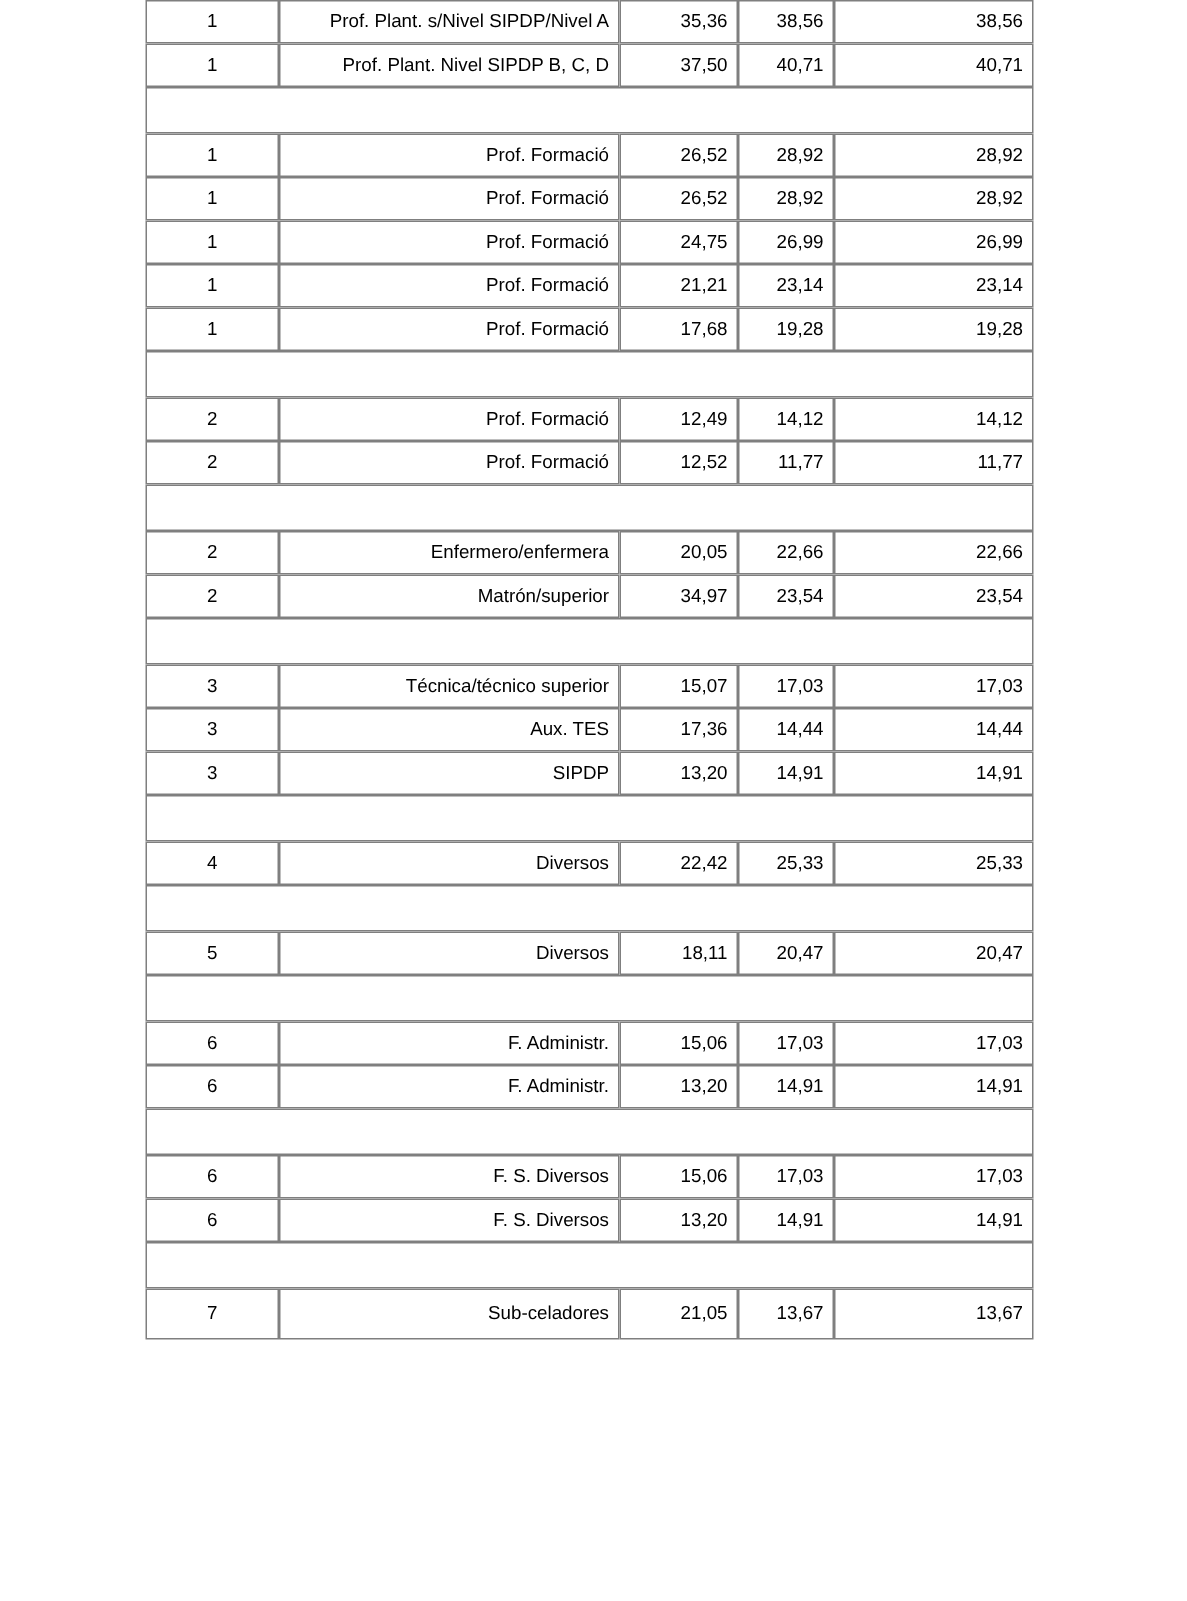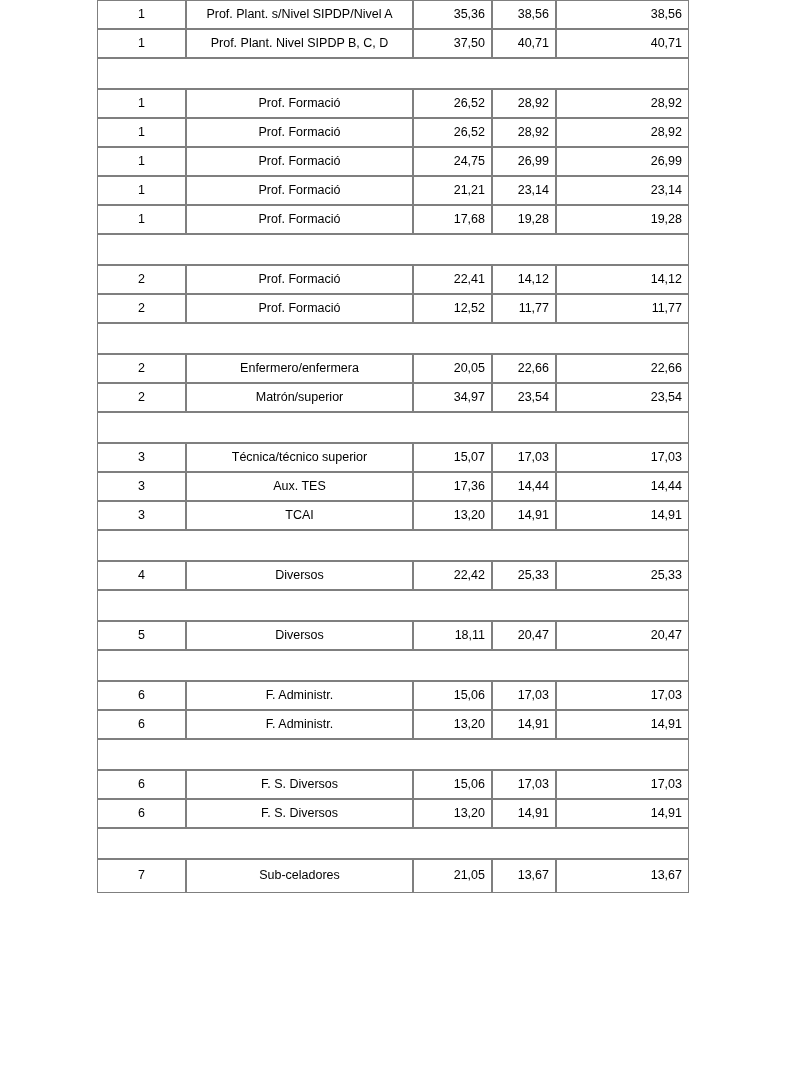--- a/index.html
+++ b/index.html
@@ -41,21 +41,21 @@
     white-space: nowrap;
   }
   
   col.c-group { width: 89px; }
   col.c-desc  { width: 227px; }
   col.c-v1    { width: 79px; }
   col.c-v2    { width: 64px; }
   col.c-v3    { width: 133px; }
 
   td.group { text-align: center; }
-  td.desc  { text-align: center; }
+  td.desc  { text-align: right; }
   td.num   { text-align: right; }
 
   
   tr.spacer td {
     height: 31px;
     border: 1px solid #7f7f7f;
     background: #ffffff;
   }
   tr.last-row td { height: 34px; }
 </style>
@@ -123,21 +123,21 @@
           <td class="num">17,68</td>
           <td class="num">19,28</td>
           <td class="num">19,28</td>
         </tr>
         <tr class="spacer">
           <td colspan="5"></td>
         </tr>
         <tr>
           <td class="group">2</td>
           <td class="desc">Prof. Formació</td>
-          <td class="num">22,41</td>
+          <td class="num">12,49</td>
           <td class="num">14,12</td>
           <td class="num">14,12</td>
         </tr>
         <tr>
           <td class="group">2</td>
           <td class="desc">Prof. Formació</td>
           <td class="num">12,52</td>
           <td class="num">11,77</td>
           <td class="num">11,77</td>
         </tr>
@@ -170,21 +170,21 @@
         </tr>
         <tr>
           <td class="group">3</td>
           <td class="desc">Aux. TES</td>
           <td class="num">17,36</td>
           <td class="num">14,44</td>
           <td class="num">14,44</td>
         </tr>
         <tr>
           <td class="group">3</td>
-          <td class="desc">TCAI</td>
+          <td class="desc">SIPDP</td>
           <td class="num">13,20</td>
           <td class="num">14,91</td>
           <td class="num">14,91</td>
         </tr>
         <tr class="spacer">
           <td colspan="5"></td>
         </tr>
         <tr>
           <td class="group">4</td>
           <td class="desc">Diversos</td>

